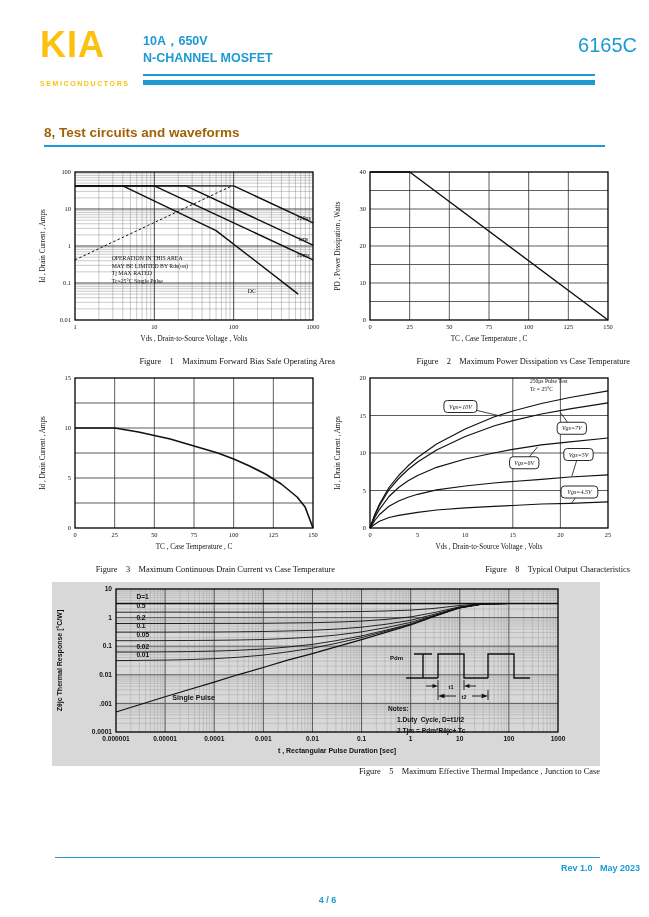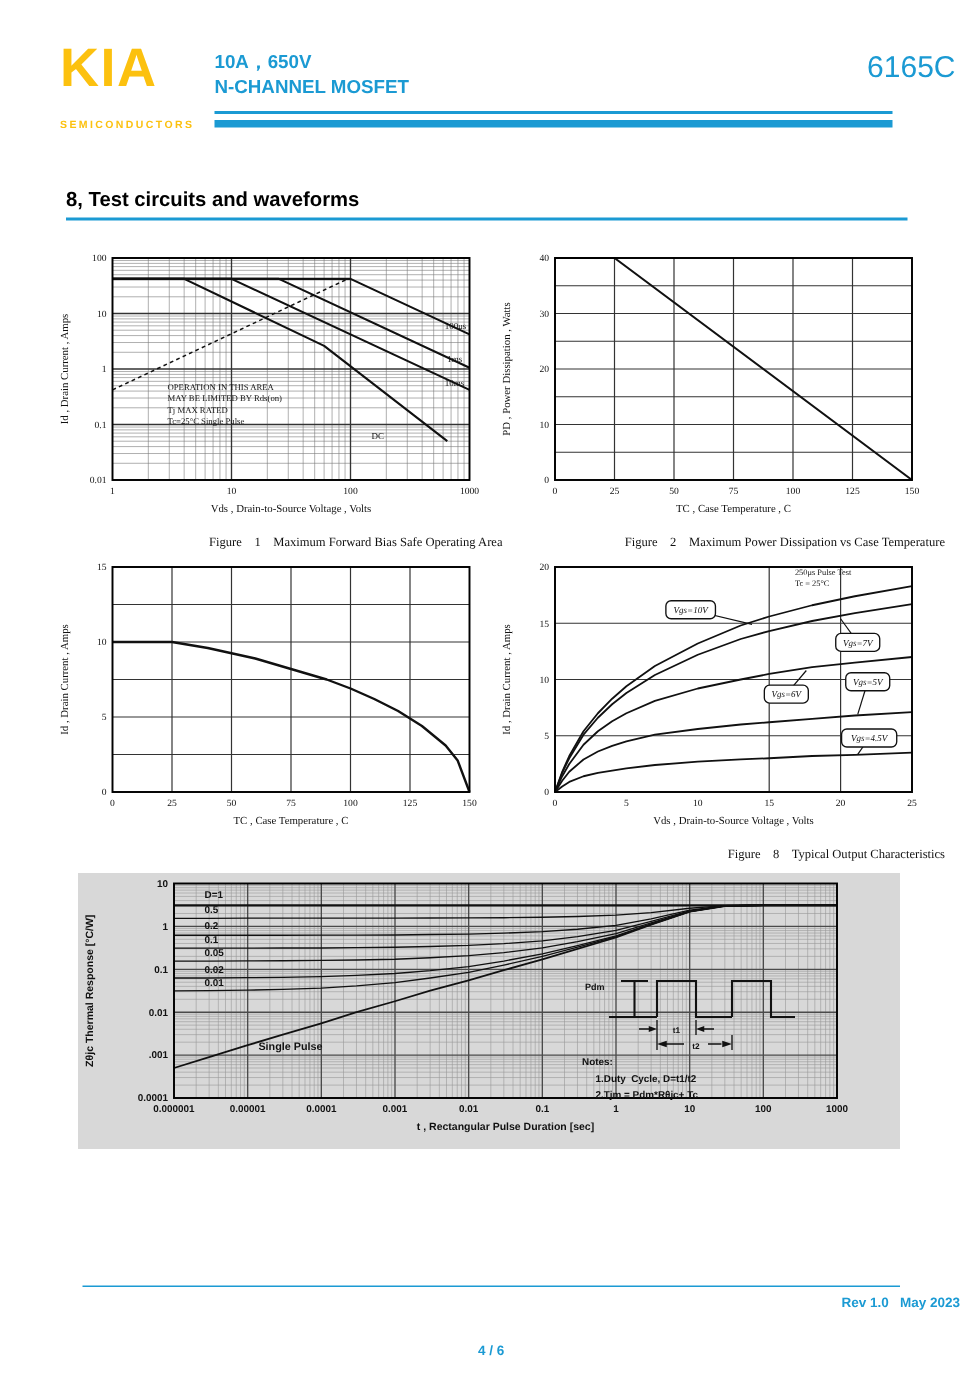--- a/index.html
+++ b/index.html
@@ -6,21 +6,21 @@
   body{width:649px;height:917px;overflow:hidden;}
   .page{position:relative;width:649px;height:846px;background:#fff;
         font-family:"Liberation Sans","DejaVu Sans",sans-serif;padding-left:40px;}
   .abs{position:absolute;}
   .logo{left:40px;top:24px;font-size:36px;font-weight:800;letter-spacing:1px;color:#fcc10f;}
   .logo-sub{left:40px;top:80px;font-size:7px;font-weight:bold;letter-spacing:1.6px;color:#fcc10f;}
   .subtitle{left:143px;top:33px;color:#1b9ad3;font-weight:bold;font-size:12.5px;line-height:17px;}
   .part{right:52px;top:34px;font-size:20px;color:#1b9ad3;}
   .rule-thin{left:143px;top:74px;width:452px;height:1.5px;background:#1b9ad3;}
   .rule-thick{left:143px;top:80px;width:452px;height:5px;background:#1b9ad3;}
-  .sec-title{left:44px;top:125px;font-size:13.5px;font-weight:bold;color:#000000;}
+  .sec-title{left:44px;top:125px;font-size:13.5px;font-weight:bold;color:#a16207;}
   .sec-line{left:44px;top:145px;width:561px;height:1.5px;background:#1b9ad3;}
   figure.fig{position:absolute;margin:0;padding:0;}
   figure.fig svg{display:block;}
   .figcap{font-family:"Liberation Serif","DejaVu Serif",serif;font-size:8.4px;color:#111;
           text-align:right;white-space:pre;margin-top:1px;}
   .inset{position:absolute;left:336px;top:62px;width:208px;}
   .inset svg{display:block;}
   .notes{font-size:6.6px;font-weight:bold;color:#111;line-height:11px;margin-top:1px;}
   .notes .nl{margin-left:9px;white-space:pre;}
   .footer-line{left:55px;top:857px;width:545px;height:1px;background:#1b9ad3;}
@@ -194,20 +194,21 @@
         <text x="198.66666666666666" y="165" font-size="6.4" font-family="&quot;Liberation Serif&quot;,&quot;DejaVu Serif&quot;,serif" fill="#111" text-anchor="middle">100</text>
         <text x="238.33333333333334" y="165" font-size="6.4" font-family="&quot;Liberation Serif&quot;,&quot;DejaVu Serif&quot;,serif" fill="#111" text-anchor="middle">125</text>
         <text x="278" y="165" font-size="6.4" font-family="&quot;Liberation Serif&quot;,&quot;DejaVu Serif&quot;,serif" fill="#111" text-anchor="middle">150</text>
         <text x="36" y="158.2" font-size="6.4" font-family="&quot;Liberation Serif&quot;,&quot;DejaVu Serif&quot;,serif" fill="#111" text-anchor="end">0</text>
         <text x="36" y="108.2" font-size="6.4" font-family="&quot;Liberation Serif&quot;,&quot;DejaVu Serif&quot;,serif" fill="#111" text-anchor="end">5</text>
         <text x="36" y="58.2" font-size="6.4" font-family="&quot;Liberation Serif&quot;,&quot;DejaVu Serif&quot;,serif" fill="#111" text-anchor="end">10</text>
         <text x="36" y="8.2" font-size="6.4" font-family="&quot;Liberation Serif&quot;,&quot;DejaVu Serif&quot;,serif" fill="#111" text-anchor="end">15</text>
         <text x="159" y="177" font-size="7.2" font-family="&quot;Liberation Serif&quot;,&quot;DejaVu Serif&quot;,serif" fill="#111" text-anchor="middle">TC , Case Temperature , C</text>
         <text x="0" y="0" font-size="7.2" font-family="&quot;Liberation Serif&quot;,&quot;DejaVu Serif&quot;,serif" fill="#111" text-anchor="middle" transform="translate(10,81) rotate(-90)">Id , Drain Current , Amps</text>
       </svg>
+    <figcaption class="figcap">Figure    3    Maximum Continuous Drain Current vs Case Temperature</figcaption>
   </figure>
 
   <figure class="fig" style="left:330px;top:372px;width:300px;">
     <svg width="300" height="192">
         <line x1="182.79999999999998" y1="6" x2="182.79999999999998" y2="156" stroke="#333" stroke-width="0.8"></line>
         <line x1="230.4" y1="6" x2="230.4" y2="156" stroke="#333" stroke-width="0.8"></line>
         <line x1="40" y1="118.5" x2="278" y2="118.5" stroke="#333" stroke-width="0.8"></line>
         <line x1="40" y1="81" x2="278" y2="81" stroke="#333" stroke-width="0.8"></line>
         <line x1="40" y1="43.5" x2="278" y2="43.5" stroke="#333" stroke-width="0.8"></line>
         <polyline points="40.0,156.0 44.8,142.5 49.5,132.0 59.0,115.5 68.6,103.5 78.1,93.8 87.6,85.5 106.6,72.0 135.2,57.0 163.8,45.0 182.8,39.0 211.4,31.5 239.9,25.5 278.0,18.8" fill="none" stroke="#111" stroke-width="1.2" stroke-dasharray="none" stroke-linejoin="round"></polyline>
@@ -427,20 +428,21 @@
         <polygon points="100,52 93.5,49.8 93.5,54.2" fill="#111"></polygon>
         <text x="76" y="55" font-size="5.5" text-anchor="middle" font-weight="bold" font-family="&quot;Liberation Sans&quot;,&quot;DejaVu Sans&quot;,sans-serif" fill="#111">t2</text>
       </svg>
       <div class="notes">
         <div class="nt">Notes:</div>
         <div class="nl">1.Duty  Cycle, D=t1/t2</div>
         <div class="nl">2.Tjm = Pdm*Rθjc+ Tc</div>
       </div>
     </div>
 
+    <figcaption class="figcap" style="width:548px;">Figure    5    Maximum Effective Thermal Impedance , Junction to Case</figcaption>
   </figure>
 
   <footer>
     <div class="abs footer-line"></div>
     <div class="abs page-num">4 / 6</div>
     <div class="abs rev">Rev 1.0   May 2023</div>
   </footer>
 
 </div>
 

